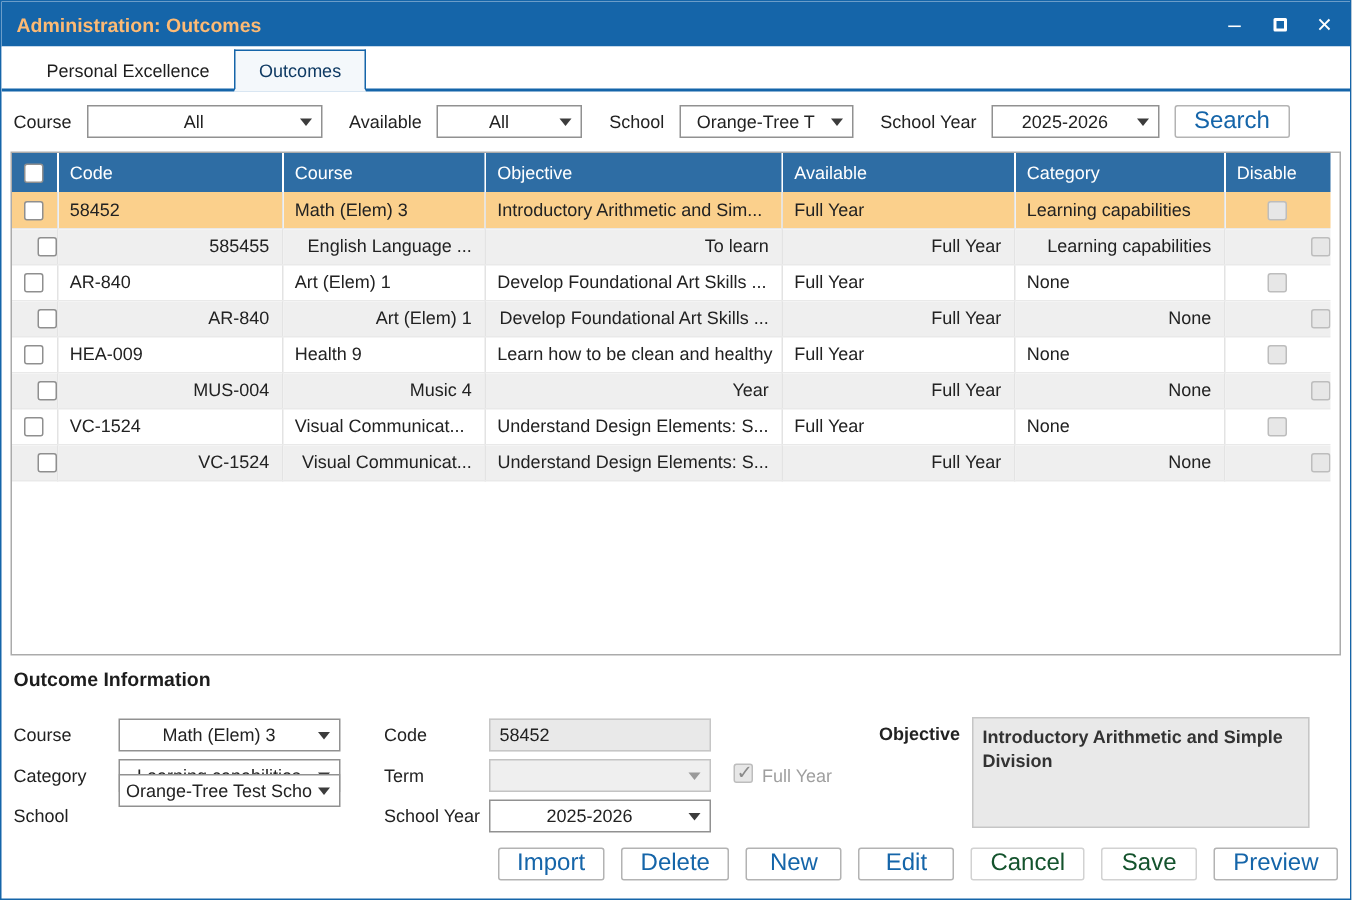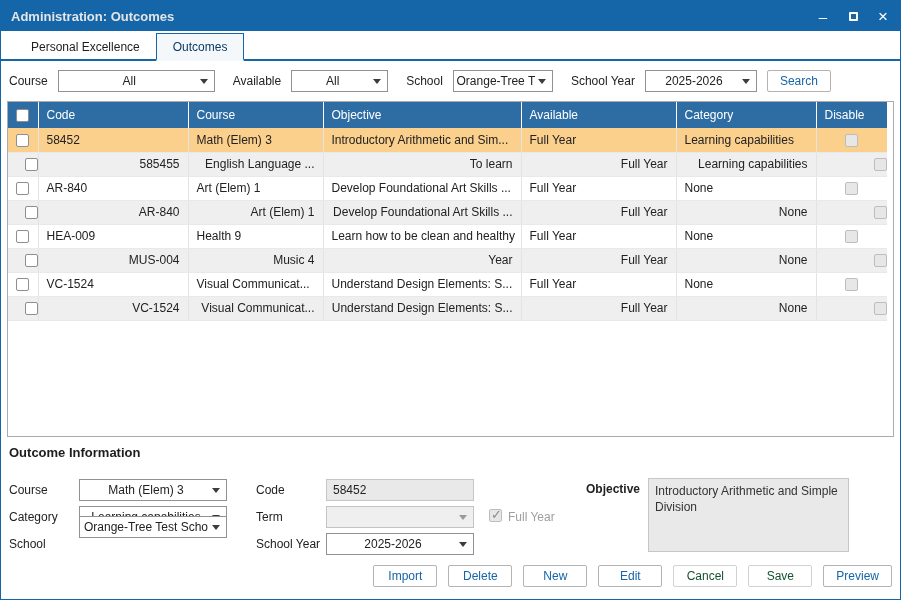--- a/index.html
+++ b/index.html
@@ -2,44 +2,44 @@
 <html style="--accent: #1565a9; --table-header: #2e6da4; --selection: #fbd08c;"><head>
 <meta charset="utf-8">
 <style>
   *{box-sizing:border-box;}
   html,body{margin:0;padding:0;background:#d6d6d6;}
   .window{width:901px;height:600px;border:1px solid var(--accent,#1565a9);background:#fff;
           display:flex;flex-direction:column;font-family:"Liberation Sans",sans-serif;color:#222;overflow:hidden;}
 
   
   .titlebar{flex:none;height:30px;background:var(--accent,#1565a9);display:flex;align-items:center;padding:0 10px;}
-  .titlebar .title{color:#e5e5e5;font-size:13px;font-weight:bold;}
+  .titlebar .title{color:#fdba74;font-size:13px;font-weight:bold;}
   .win-controls{margin-left:auto;display:flex;align-items:center;gap:16px;}
   .win-btn{color:#fff;font-size:15px;line-height:1;cursor:default;display:inline-flex;align-items:center;justify-content:center;width:14px;height:14px;}
   .restore-box{display:inline-block;width:9px;height:9px;border:2px solid #fff;border-radius:1px;}
 
   
   .tabstrip{flex:none;height:30px;display:flex;align-items:flex-end;padding-left:14px;border-bottom:2px solid var(--accent,#1565a9);background:#fff;}
   .tab{font-size:12px;padding:6px 16px 5px;color:#1d1d1d;cursor:default;}
   .tab.active{border:1px solid var(--accent,#1565a9);border-bottom:2px solid #f4f8fb;margin-bottom:-2px;background:#f4f8fb;color:#0f3a63;}
 
   
   .filters{flex:none;height:40px;display:flex;align-items:center;padding:0 8px;font-size:12px;}
   .flabel{margin-right:10px;white-space:nowrap;}
   .select{height:22px;border:1px solid #919191;background:#fff;display:flex;align-items:center;
           padding:0 20px 0 6px;position:relative;font-size:12px;white-space:nowrap;overflow:hidden;cursor:default;justify-content:center;}
   .select::after{content:"";position:absolute;right:6px;top:8px;width:0;height:0;
           border-left:4px solid transparent;border-right:4px solid transparent;border-top:5px solid #3c3c3c;}
   .select.disabled{background:#efefef;color:#9a9a9a;border-color:#c3c3c3;}
   .select.disabled::after{border-top-color:#9a9a9a;}
-  .w157{width:157px}.w97{width:97px}.w110{width:100px}.w112{width:112px}.w148{width:148px}
+  .w157{width:157px}.w97{width:97px}.w110{width:116px}.w112{width:112px}.w148{width:148px}
   .mr18{margin-right:18px}.mr10{margin-right:10px}
 
   .btn{height:22px;min-width:64px;padding:0 12px;background:#fff;border:1px solid #b3b3b3;border-radius:2px;
-       color:var(--accent,#1565a9);font-size:12px;font-family:inherit;cursor:pointer;}
+       color:var(--accent,#1565a9);font-size:16px;font-family:inherit;cursor:pointer;}
   .btn.disabled{color:#14532d;border-color:#d2d2d2;cursor:default;}
 
   
   .table-wrap{flex:none;height:336px;margin:0 6px;border:1px solid #ababab;background:#fff;overflow:hidden;}
   table.grid{border-collapse:collapse;table-layout:fixed;width:calc(100% - 8px);font-size:12px;}
   .grid th{background:var(--table-header,#2e6da4);color:#fff;font-weight:normal;text-align:left;height:26px;
            padding:0 8px;border-right:1px solid rgba(255,255,255,.25);overflow:hidden;white-space:nowrap;cursor:default;}
   .grid th:last-child{border-right:none;}
   .grid td{height:24px;padding:0 8px;border-right:1px solid #e3e3e3;border-bottom:1px solid #e9e9e9;
            overflow:hidden;white-space:nowrap;background:#fff;}
@@ -213,21 +213,21 @@
 
     <span class="olabel" style="left:8px;top:46px;">Course</span>
     <div class="select w148 pos" style="left:78px;top:42px;">
       <span>Math (Elem) 3</span>
     </div>
 
     <span class="olabel" style="left:255px;top:46px;">Code</span>
     <div class="textbox w148" style="left:325px;top:42px;width:148px;">58452</div>
 
     <span class="olabel bold" style="left:585px;top:45px;">Objective</span>
-    <div class="objective-box" style="left:647px;top:41px;width:201px;height:74px;">Introductory Arithmetic and Simple Division</div>
+    <div class="objective-box" style="left:647px;top:41px;width:225px;height:74px;font-weight:bold;">Introductory Arithmetic and Simple Division</div>
 
     <span class="olabel" style="left:8px;top:73px;">Category</span>
     <div class="select w148 pos" style="left:78px;top:69px;">
       <span>Learning capabilities</span>
     </div>
 
     <span class="olabel" style="left:255px;top:73px;">Term</span>
     <div class="select w148 pos disabled" style="left:325px;top:69px;">
       <span></span>
     </div>

